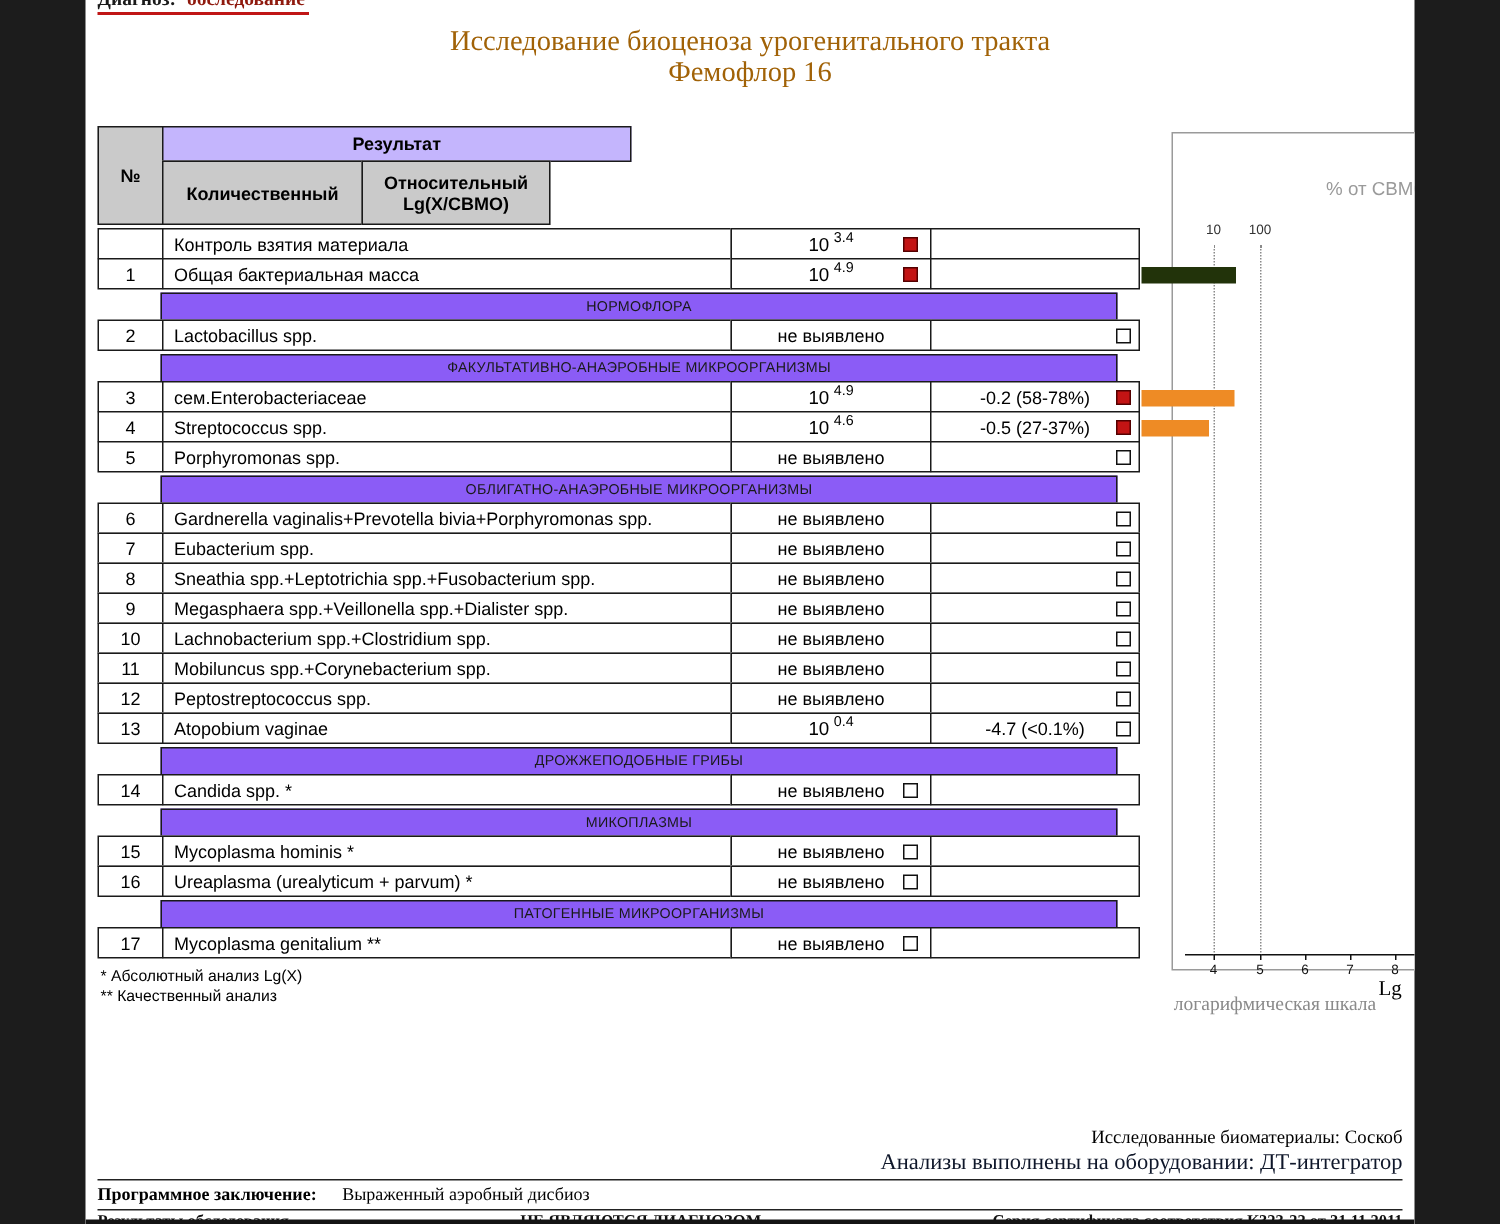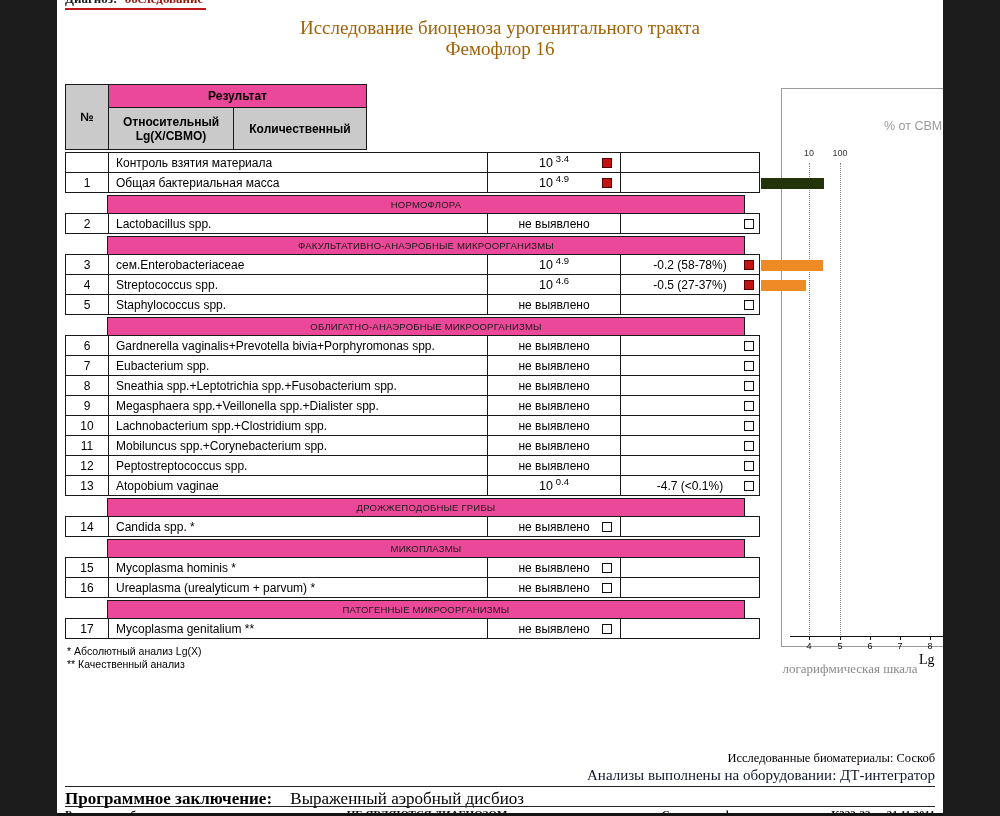--- a/index.html
+++ b/index.html
@@ -40,29 +40,29 @@
   .trow .c:first-child{margin-left:0}
   .col-num{width:44px;flex:none}
   .col-name{width:380px;flex:none;justify-content:flex-start;padding-left:7px}
   .col-quant{width:134px;flex:none}
   .col-rel{width:140px;flex:none}
   .data-row .c{height:21px}
 
   
   .head .hh{background:#cacaca;font-weight:bold;height:66px;text-align:center}
   .res-group{display:flex;flex-direction:column;margin-left:-1px}
-  .res-top{height:24px;width:259px;background:#ec4899;font-weight:bold}
+  .res-top{height:24px;width:313px;background:#c4b5fd;font-weight:bold}
   .res-sub{display:flex;margin-top:-1px}
   .sub-quant{width:134px;height:43px;background:#cacaca;font-weight:bold}
   .sub-rel{width:126px;height:43px;background:#cacaca;font-weight:bold;
     margin-left:-1px;flex-direction:column;line-height:14px}
 
   
   .sec-spacer{width:43px;flex:none;background:transparent;border:none}
-  .sec-label{width:638px;flex:none;height:19px;background:#ec4899;
+  .sec-label{width:638px;flex:none;height:19px;background:#8b5cf6;
     font-size:9.5px;letter-spacing:.2px;color:#1a1a1a;justify-content:center}
 
   
   .qbase{font-size:12.5px}
   .qexp{font-size:9.5px;position:relative;top:-4px;margin-left:3px}
   .sq{position:absolute;top:50%;transform:translateY(-50%);
     width:10px;height:10px;border:1px solid #101010;box-sizing:border-box}
   .col-quant .sq{right:8px}
   .col-rel .sq{right:5px}
   .sq-red{background:#c31414;border-color:#540000}
@@ -86,21 +86,21 @@
     font-size:13px;color:#8a8a8a}
   .lg-label{position:absolute;left:862px;top:652px;font-family:"Liberation Serif",serif;
     font-weight:normal;font-size:14px;color:#000}
 
   
   .f-bio{position:absolute;right:8px;top:751px;font-size:12.5px;color:#000}
   .f-equip{position:absolute;right:8px;top:767px;font-size:15px;color:#0f172a}
   .rule{position:absolute;left:8px;right:8px;border-top:1px solid #222}
   .rule1{top:786px}
   .rule2{top:806px}
-  .f-conclusion{position:absolute;left:8px;top:789px;font-size:17px;color:#000}
+  .f-conclusion{position:absolute;left:8px;top:789px;font-size:12px;color:#000}
   .f-conc-label{font-weight:bold}
   .f-conc-value{margin-left:14px}
   .f-clipped{position:absolute;left:8px;right:8px;top:808px;font-size:11px;
     font-weight:bold;color:#111;display:flex;justify-content:space-between;white-space:nowrap}
   .bottom-bar{position:absolute;left:0;right:0;top:813px;height:3px;background:#141414}
 </style>
 </head>
 <body>
 
 <div class="page" id="page">
@@ -112,25 +112,25 @@
 
   <div class="title title1">Исследование биоценоза урогенитального тракта</div>
   <div class="title title2">Фемофлор 16</div>
 
   <div class="rtable">
     <div class="trow head">
       <div class="c col-num hh">№</div>
       <div class="res-group">
         <div class="c res-top">Результат</div>
         <div class="res-sub">
+          <div class="c sub-quant">Количественный</div>
           <div class="c sub-rel">
             <span>Относительный</span>
             <span>Lg(Х/СВМО)</span>
           </div>
-          <div class="c sub-quant">Количественный</div>
         </div>
       </div>
     </div>
     <div id="table-body">
         <div class="trow data-row gap">
           <div class="c col-num"></div>
           <div class="c col-name">Контроль взятия материала</div>
           <div class="c col-quant">
             <span class="qbase">10</span>
             <span class="qexp">3.4</span>
@@ -185,21 +185,21 @@
             <span class="qbase">10</span>
             <span class="qexp">4.6</span>
           </div>
           <div class="c col-rel">
             <span class="rtext">-0.5 (27-37%)</span>
             <span class="sq sq-red"></span>
           </div>
         </div>
         <div class="trow data-row">
           <div class="c col-num">5</div>
-          <div class="c col-name">Staphylococcus spp.</div>
+          <div class="c col-name">Porphyromonas spp.</div>
           <div class="c col-quant">
             <span class="qtext">не выявлено</span>
           </div>
           <div class="c col-rel">
             <span class="sq sq-empty"></span>
           </div>
         </div>
         <div class="trow section-row gap">
           <div class="sec-spacer"></div>
           <div class="c sec-label">ОБЛИГАТНО-АНАЭРОБНЫЕ МИКРООРГАНИЗМЫ</div>

